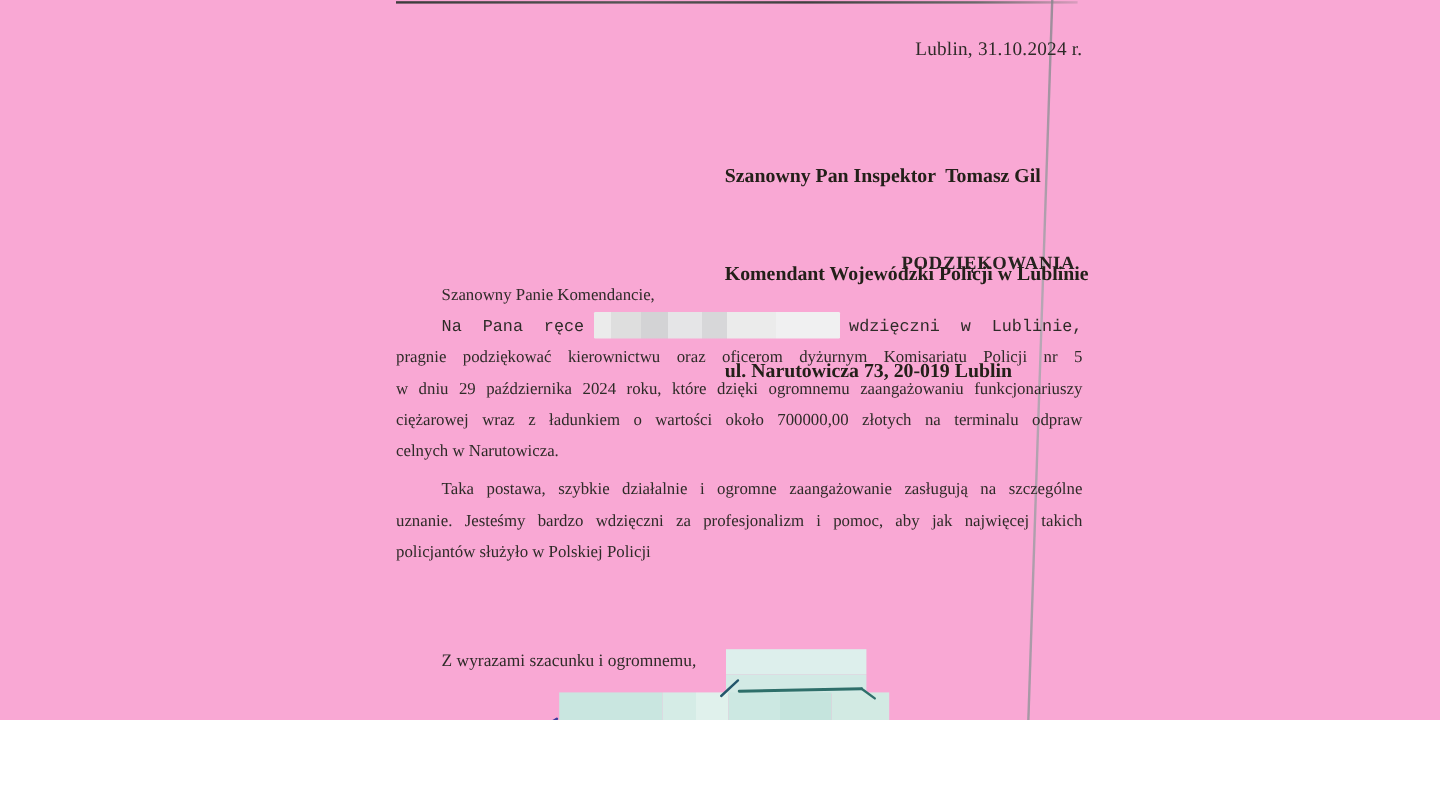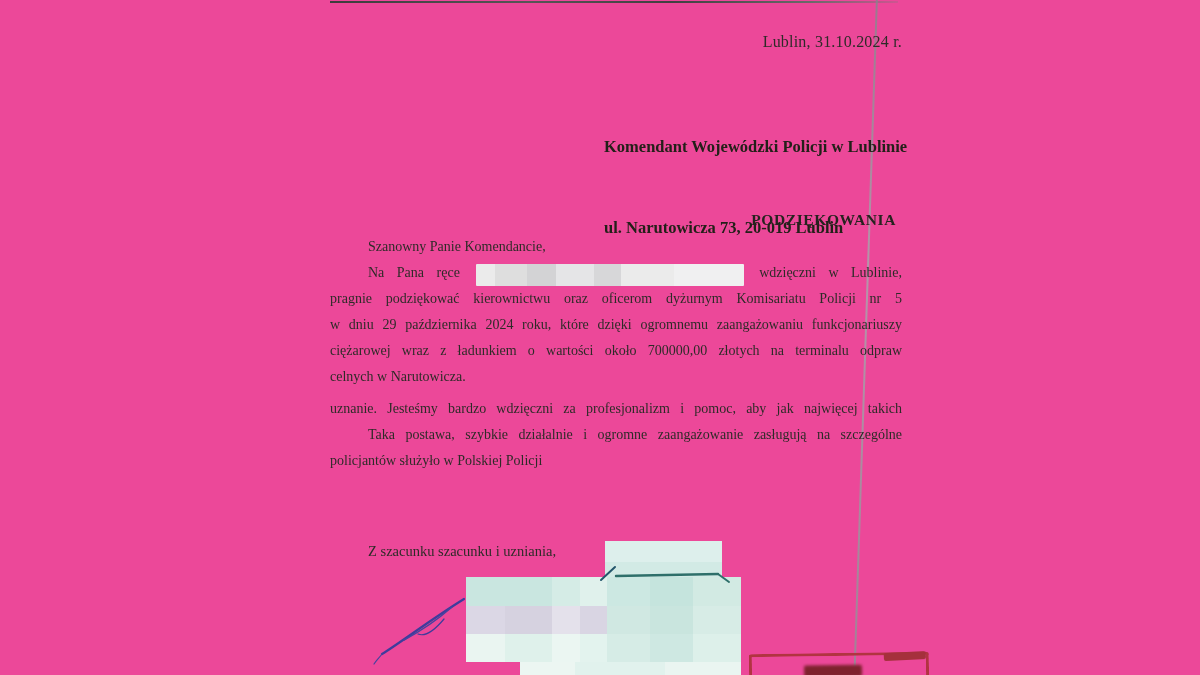--- a/index.html
+++ b/index.html
@@ -1,18 +1,18 @@
 <!DOCTYPE html>
 <html><head>
 <meta charset="utf-8">
 <style>
   html,body { margin:0; padding:0; background:#ffffff; }
   .stage {
-    position:relative; width:1200px; height:675px; overflow:hidden;
-    background:#ec4899; font-family:"Liberation Serif", serif; color:#2e2b28;
+    position:relative; width:1200px; height:600px; overflow:hidden;
+    background:#f9a8d4; font-family:"Liberation Serif", serif; color:#2e2b28;
   }
   
   .top-edge {
     position:absolute; left:330px; top:1px; width:568px; height:2.4px;
     background:linear-gradient(to right,#3c3c3c 0%, #565656 35%, #404040 60%, #6a6a6a 85%, rgba(120,120,120,.25) 100%);
   }
   .fold-line {
     position:absolute; left:876px; top:-4px; width:1.6px; height:686px;
     background:linear-gradient(to bottom,#85858b,#a8a8ae 40%,#99999f 75%,#8e8e94);
     transform:rotate(1.9deg); transform-origin:top center; opacity:.8;
@@ -29,21 +29,21 @@
   }
   .title {
     position:absolute; left:330px; top:211px; width:566px;
     text-align:right; font-weight:bold; font-size:15.5px; letter-spacing:.6px; color:#26231f;
   }
   .body-block { position:absolute; left:330px; top:234px; width:572px; font-size:14px; }
   .line { height:26px; line-height:26px; white-space:nowrap; }
   .just { white-space:normal; text-align:justify; text-align-last:justify; text-justify:inter-word; }
   .indent { padding-left:38px; }
   .pgap { height:6px; }
-  .redline { display:flex; align-items:flex-end; justify-content:space-between; padding-left:38px; }
+  .redline { display:flex; align-items:flex-start; justify-content:space-between; padding-left:38px;font-family:Liberation Mono, monospace; }
   .redline .ws { word-spacing:9px; }
   .redact-inline {
     width:268px; height:22px; margin:0 8px; border-radius:1px;
     background:linear-gradient(90deg,#ebebeb 0 7%,#dedede 7% 19%,#d3d3d5 19% 30%,#e5e5e7 30% 44%,#d7d7d9 44% 54%,#ebebeb 54% 74%,#f0f0f1 74% 100%);
   }
   .closing { position:absolute; left:368px; top:543px; font-size:14.5px; }
   
   .px { position:absolute; }
   .sig-svg { position:absolute; left:372px; top:590px; z-index:1; }
   .pen-svg { position:absolute; left:594px; top:562px; z-index:3; }
@@ -66,44 +66,45 @@
 <body>
 
 <div class="stage">
 
   <div class="top-edge"></div>
   <div class="fold-line"></div>
 
   <div class="date">Lublin, 31.10.2024 r.</div>
 
   <div class="recipient">
+    <div>Szanowny Pan Inspektor  Tomasz Gil</div>
     <div>Komendant Wojewódzki Policji w Lublinie</div>
     <div>ul. Narutowicza 73, 20-019 Lublin</div>
   </div>
 
   <div class="title">PODZIĘKOWANIA</div>
 
   <div class="body-block">
     <div class="line indent">Szanowny Panie Komendancie,</div>
     <div class="line redline">
       <span class="ws">Na  Pana  ręce</span>
       <span class="redact-inline"></span>
       <span class="ws">wdzięczni  w  Lublinie,</span>
     </div>
     <div class="line just">pragnie podziękować kierownictwu oraz oficerom dyżurnym Komisariatu Policji nr 5</div>
     <div class="line just">w dniu 29 października 2024 roku, które dzięki ogromnemu zaangażowaniu funkcjonariuszy</div>
     <div class="line just">ciężarowej wraz z ładunkiem o wartości około 700000,00 złotych na terminalu odpraw</div>
     <div class="line">celnych w Narutowicza.</div>
     <div class="pgap"></div>
+    <div class="line just indent">Taka postawa, szybkie działalnie i ogromne zaangażowanie zasługują na szczególne</div>
     <div class="line just">uznanie. Jesteśmy bardzo wdzięczni za profesjonalizm i pomoc, aby jak najwięcej takich</div>
-    <div class="line just indent">Taka postawa, szybkie działalnie i ogromne zaangażowanie zasługują na szczególne</div>
     <div class="line">policjantów służyło w Polskiej Policji</div>
   </div>
 
-  <div class="closing">Z szacunku szacunku i uzniania,</div>
+  <div class="closing">Z wyrazami szacunku i ogromnemu,</div>
 
   <svg class="sig-svg" width="104" height="76" viewBox="0 0 104 76">
     <path d="M10,64 C 28,53 58,30 92,9" stroke="#3f3c9c" stroke-width="2.2" fill="none" stroke-linecap="round"></path>
     <path d="M32,50 C 47,42 64,31 80,17" stroke="#46439f" stroke-width="1.5" fill="none" stroke-linecap="round"></path>
     <path d="M46,44 C 53,47 62,41 72,29" stroke="#3f3c9c" stroke-width="1.2" fill="none" stroke-linecap="round"></path>
     <path d="M10,64 C 7,68 4,71 2,74" stroke="#46439f" stroke-width="1.2" fill="none" stroke-linecap="round"></path>
   </svg>
 
   <svg class="pen-svg" width="140" height="26" viewBox="0 0 140 26">
     <path d="M7,18 L21,5" stroke="#23566b" stroke-width="2" fill="none" stroke-linecap="round"></path>

